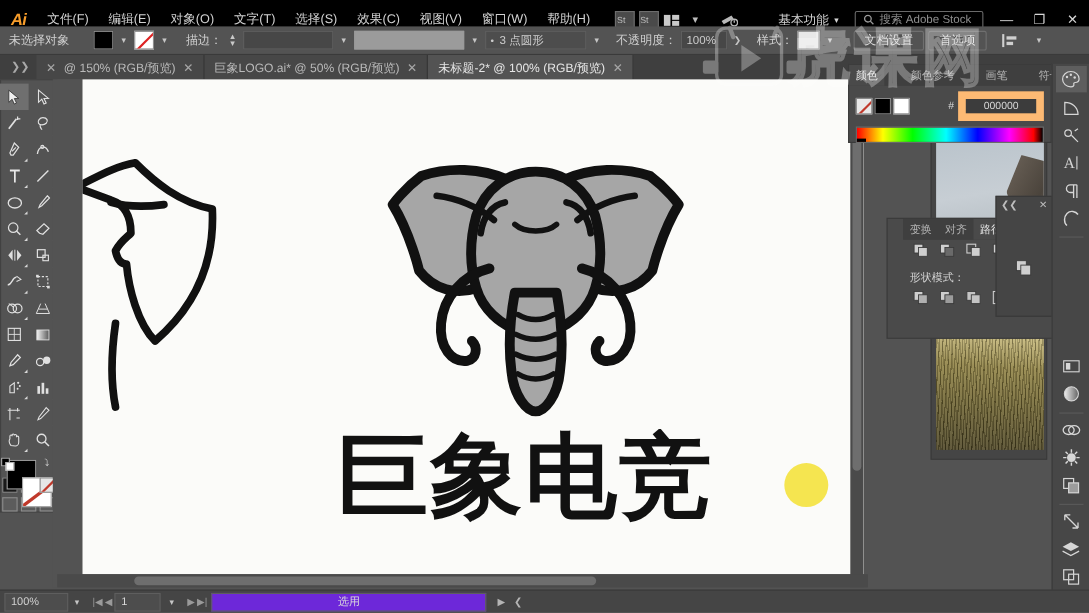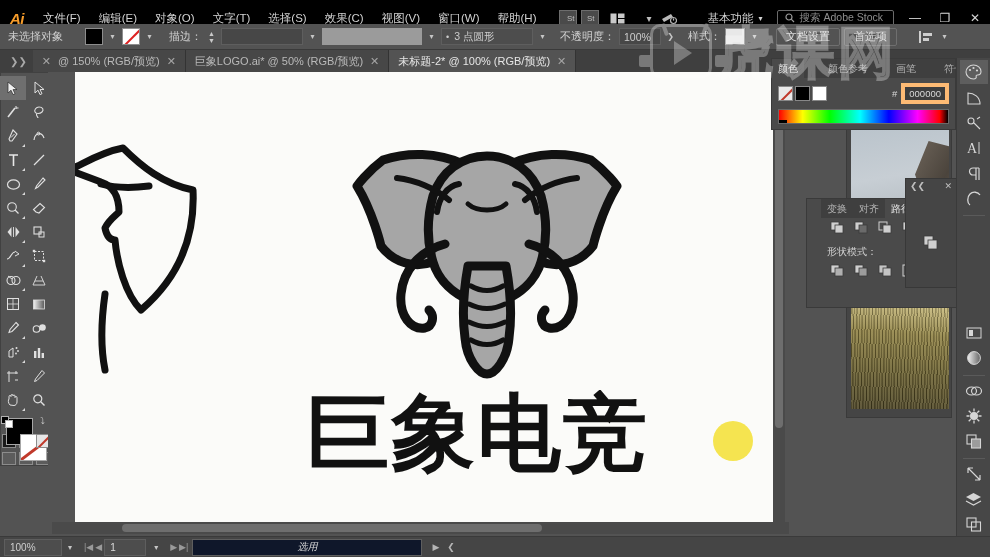--- a/index.html
+++ b/index.html
@@ -25,21 +25,21 @@
     color: #f79d2b; font-weight: bold; font-size: 15px; font-style: italic;
     letter-spacing: -0.5px;
   }
   .menu-item {
     padding: 0 9px; height: 24px; line-height: 24px; font-size: 11.5px; color: #d2d2d2;
     white-space: nowrap;
   }
   .mb-sep { width: 12px; }
   .mb-icon {
     width: 22px; height: 17px; margin: 0 2px;
-    display: flex; align-items: center; justify-content: flex-end;
+    display: flex; align-items: center; justify-content: flex-start;
     color: #bdbdbd; font-size: 10px;
   }
   .mb-icon.boxed { border: 1px solid #6d6d6d; background: #4a4a4a; width: 18px; height: 16px; }
   .mb-right { margin-left: auto; display: flex; align-items: center; height: 24px; }
   .workspace-sel {
     display: flex; align-items: center; gap: 5px; padding: 2px 8px;
     font-size: 11.5px; color: #d4d4d4;
   }
   .stock-search {
     display: flex; align-items: center; gap: 5px;
@@ -253,21 +253,21 @@
   }
   .cp-none::after {
     content: ""; position: absolute; left: -2px; top: 6px; width: 22px; height: 2px;
     background: #c0392b; transform: rotate(-45deg);
   }
   .cp-black { width: 15px; height: 15px; background: #000; border: 1px solid #888; }
   .cp-white { width: 15px; height: 15px; background: #fff; border: 1px solid #888; }
   .cp-hex {
     margin-left: auto; display: flex; align-items: center; gap: 4px; font-size: 9.5px; color: #d8d8d8;
   }
-  .cp-hex .val { background: #3c3c3c; border: 4px solid #fdba74; padding: 1px 4px; }
+  .cp-hex .val { background: #3c3c3c; border: 7px solid #fdba74; padding: 1px 16px; }
   .spectrum {
     margin-top: 5px; height: 15px; border: 1px solid #6a6a6a;
     background: linear-gradient(to right,
       #ff0000 0%, #ffff00 14%, #00ff00 30%, #00ffff 48%,
       #0000ff 65%, #ff00ff 82%, #ff0000 95%, #000000 100%);
     position: relative;
   }
   .spectrum::after {
     content: ""; position: absolute; left: 0; bottom: 0; width: 100%; height: 3px;
     background: linear-gradient(to right, #000 0 5%, transparent 5%);
@@ -319,24 +319,23 @@
   }
   .sb-caret { width: 16px; text-align: center; color: #c6c6c6; font-size: 8px; }
   .sb-nav {
     display: flex; align-items: center; gap: 2px; margin-left: 6px; color: #9a9a9a; font-size: 9px;
   }
   .sb-page {
     width: 42px; height: 17px; background: #4d4d4d; border: 1px solid #5e5e5e;
     display: flex; align-items: center; padding-left: 5px; color: #dcdcdc; margin: 0 2px;
   }
   .sb-tool {
-    width: 230px; height: 17px; background: #0f172a; border: 1px solid #5e5e5e;
+    width: 250px; height: 17px; background: #6d28d9; border: 1px solid #5e5e5e;
     display: flex; align-items: center; justify-content: center; margin-left: 4px;
     color: #dcdcdc;
-    font-style: italic;
   }
   .sb-arrows { display: flex; gap: 8px; margin-left: 10px; color: #b5b5b5; font-size: 9px; }
 
   
   .watermark {
     position: absolute; left: 648px; top: 14px; width: 340px; height: 80px;
     pointer-events: none; opacity: 0.30;
   }
   .wm-text {
     position: absolute; left: 70px; top: 2px;

